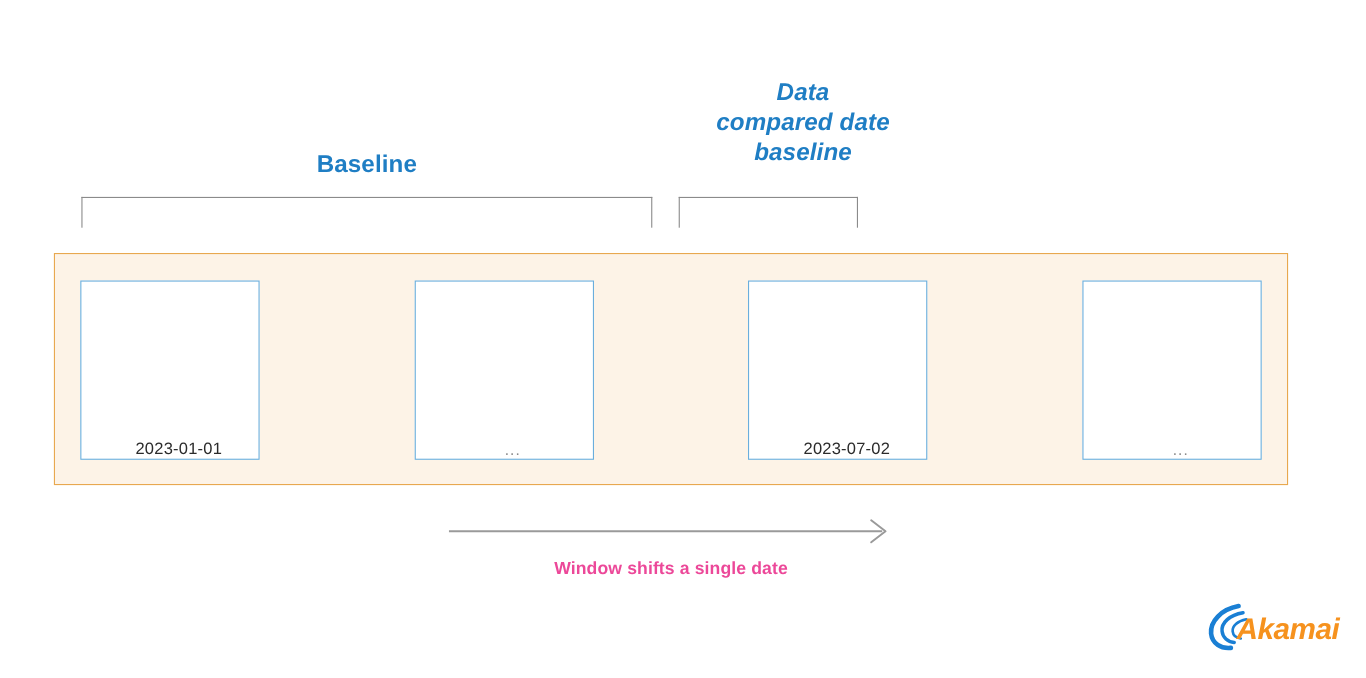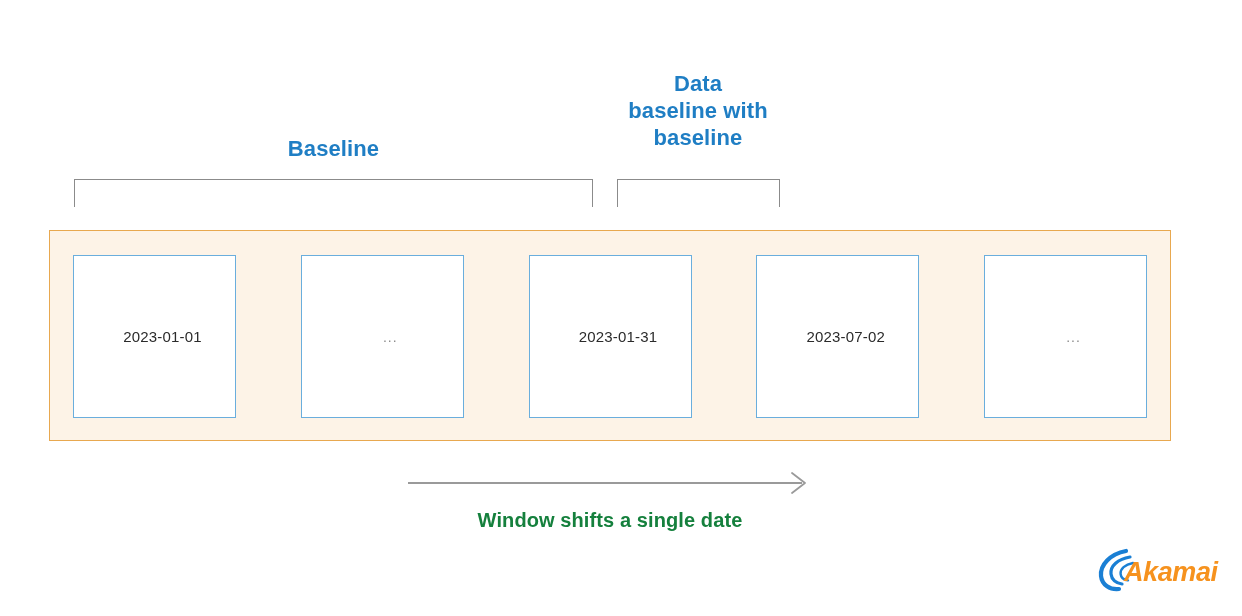--- a/index.html
+++ b/index.html
@@ -30,24 +30,25 @@
     line-height: 1.22;
     letter-spacing: 0.1px;
   }
   #label-baseline {
     left: 74px;
     width: 519px;
     top: 136px;
     font-size: 22px;
   }
   #label-compared {
-    left: 608px;
+    left: 640px;
     width: 180px;
     top: 71px;
     font-size: 22px;
+    font-style: italic;
   }
 
   
   .bracket {
     position: absolute;
     border-top: 1.6px solid #8b8b8b;
     border-left: 1.6px solid #8b8b8b;
     border-right: 1.6px solid #8b8b8b;
     box-sizing: border-box;
   }
@@ -86,21 +87,21 @@
     display: flex;
     justify-content: space-between;
   }
   .cell {
     width: 163px;
     height: 163px;
     background: #ffffff;
     border: 1.6px solid #6aaedd;
     box-sizing: border-box;
     display: flex;
-    align-items: center;
+    align-items: flex-end;
     justify-content: center;
     padding-left: 16px;
   }
   .cell-label {
     font-size: 15px;
     color: #2b2b2b;
     letter-spacing: 0.2px;
     white-space: nowrap;
   }
   .cell-label.ellipsis {
@@ -118,23 +119,23 @@
     height: 30px;
   }
 
   
   #caption {
     position: absolute;
     left: 360px;
     top: 509px;
     width: 500px;
     text-align: center;
-    font-size: 20px;
+    font-size: 16px;
     font-weight: bold;
-    color: #15803d;
+    color: #ec4899;
     letter-spacing: 0.1px;
   }
 
   
   #logo {
     position: absolute;
     left: 1096px;
     top: 545px;
     width: 126px;
     height: 48px;
@@ -144,42 +145,39 @@
 <body>
 
 <div id="stage">
 
   <div class="group-label" id="label-baseline">
     <span>Baseline</span>
   </div>
 
   <div class="group-label" id="label-compared">
     <div>Data</div>
-    <div>baseline with</div>
+    <div>compared date</div>
     <div>baseline</div>
   </div>
 
   <div class="bracket" id="bracket-baseline"></div>
   <div class="bracket" id="bracket-compared"></div>
 
   <div id="window-container"></div>
 
   <div id="cells">
 
     <div class="cell">
       <span class="cell-label">2023-01-01</span>
     </div>
 
     <div class="cell">
       <span class="cell-label ellipsis">...</span>
     </div>
 
-    <div class="cell">
-      <span class="cell-label">2023-01-31</span>
-    </div>
 
 
     <div class="cell">
       <span class="cell-label">2023-07-02</span>
     </div>
 
     <div class="cell">
       <span class="cell-label ellipsis">...</span>
     </div>
 

